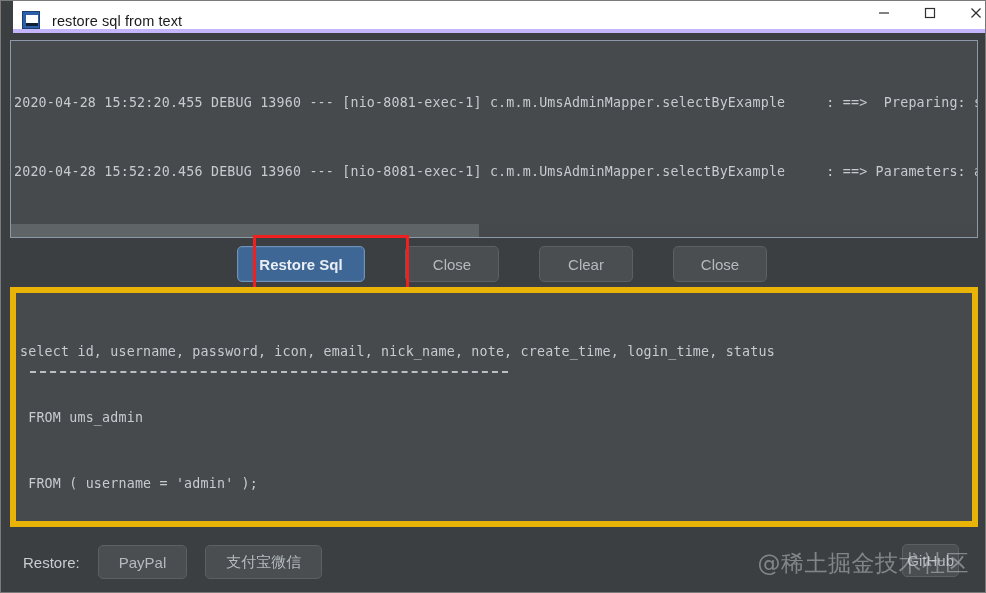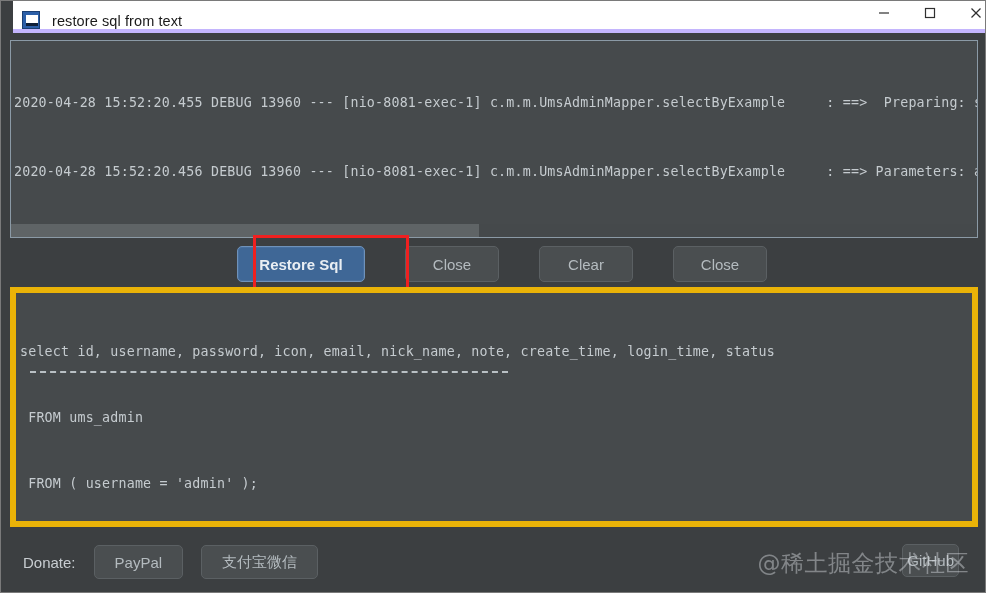--- a/index.html
+++ b/index.html
@@ -303,20 +303,20 @@
   <div class="sql-panel">
     <div class="sql-text">
       <div class="sql-line">select id, username, password, icon, email, nick_name, note, create_time, login_time, status</div>
       <div class="sql-line"> FROM ums_admin</div>
       <div class="sql-line"> FROM ( username = 'admin' );</div>
     </div>
     <div class="sql-rule"></div>
   </div>
 
   <div class="donate-bar">
-    <div class="donate-label">Donate:</div>
+    <div class="donate-label">Restore:</div>
     <div class="donate-btn">PayPal</div>
     <div class="donate-btn">支付宝微信</div>
     <div class="github-btn">GitHub</div>
   </div>
   <div class="watermark">@稀土掘金技术社区</div>
 
 </div>
 
 </body></html>

